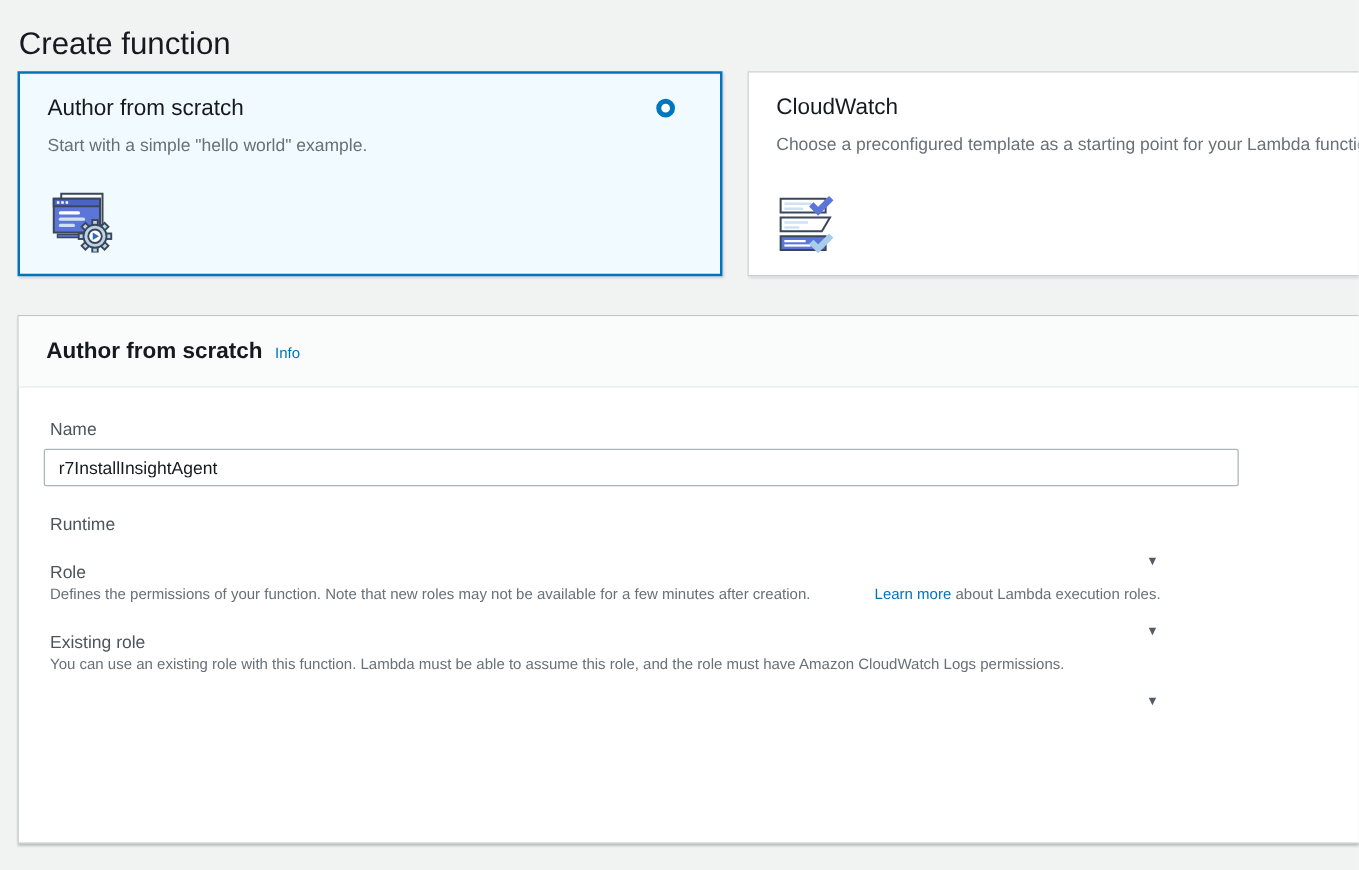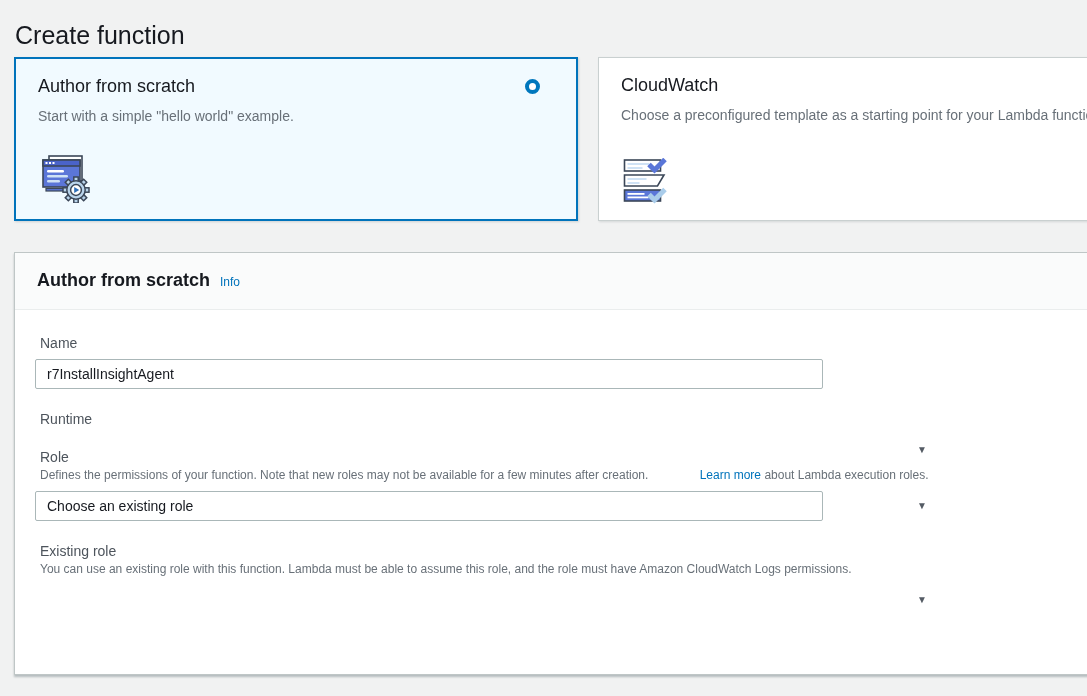--- a/index.html
+++ b/index.html
@@ -25,21 +25,21 @@
   .panel-title { font-size:18px; font-weight:bold; color:#16191f; }
   .info-link { font-size:12px; color:#0073bb; margin-left:10px; text-decoration:none; cursor:pointer;text-align:center; }
   .panel-body { padding:25px 20px; }
 
   .field { margin-bottom:22px; }
   .field-label { font-size:14px; color:#4d545c; margin-left:5px; }
   .field-help { font-size:12px; color:#687078; margin:3px 0 0 5px; line-height:15px; }
   .field-help .link { color:#0073bb; cursor:pointer;padding-left:48px; }
   .control-row { margin-top:8px; position:relative; }
   .text-input, .select-box {
-    width:788px; height:30px; border:1px solid #aab7b8; border-radius:2px; background:#fff;
+    width:956px; height:30px; border:1px solid #aab7b8; border-radius:2px; background:#fff;
     font-family:"Liberation Sans", sans-serif; font-size:14px; color:#16191f; padding:0 11px;
   }
   .select-box { display:flex; align-items:center; cursor:pointer; }
   .select-arrow { position:absolute; right:166px; top:9px; font-size:10px; color:#545b64; pointer-events:none; }
 </style>
 </head>
 <body>
 
 <div class="viewport">
 
@@ -130,23 +130,20 @@
       </div>
 
       <div class="field">
         <div class="field-label">Role</div>
         <div class="field-help">
           <span>Defines the permissions of your function. Note that new roles may not be available for a few minutes after creation.</span>
           <span class="link">Learn more</span>
           <span>about Lambda execution roles.</span>
         </div>
         <div class="control-row">
-          <div class="select-box">
-            <span>Choose an existing role</span>
-          </div>
           <span class="select-arrow">▼</span>
         </div>
       </div>
 
       <div class="field">
         <div class="field-label">Existing role</div>
         <div class="field-help">You can use an existing role with this function. Lambda must be able to assume this role, and the role must have Amazon CloudWatch Logs permissions.</div>
         <div class="control-row">
           <span class="select-arrow">▼</span>
         </div>

